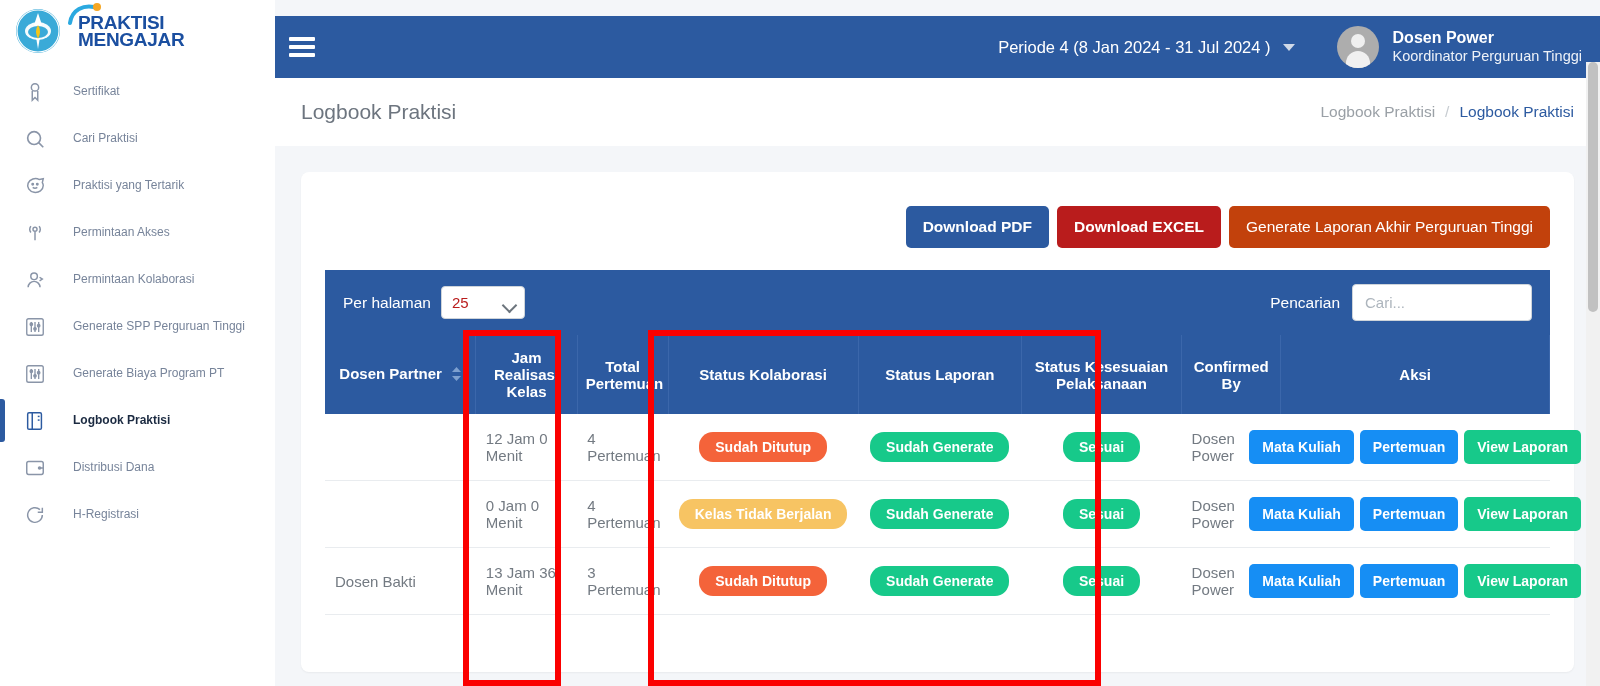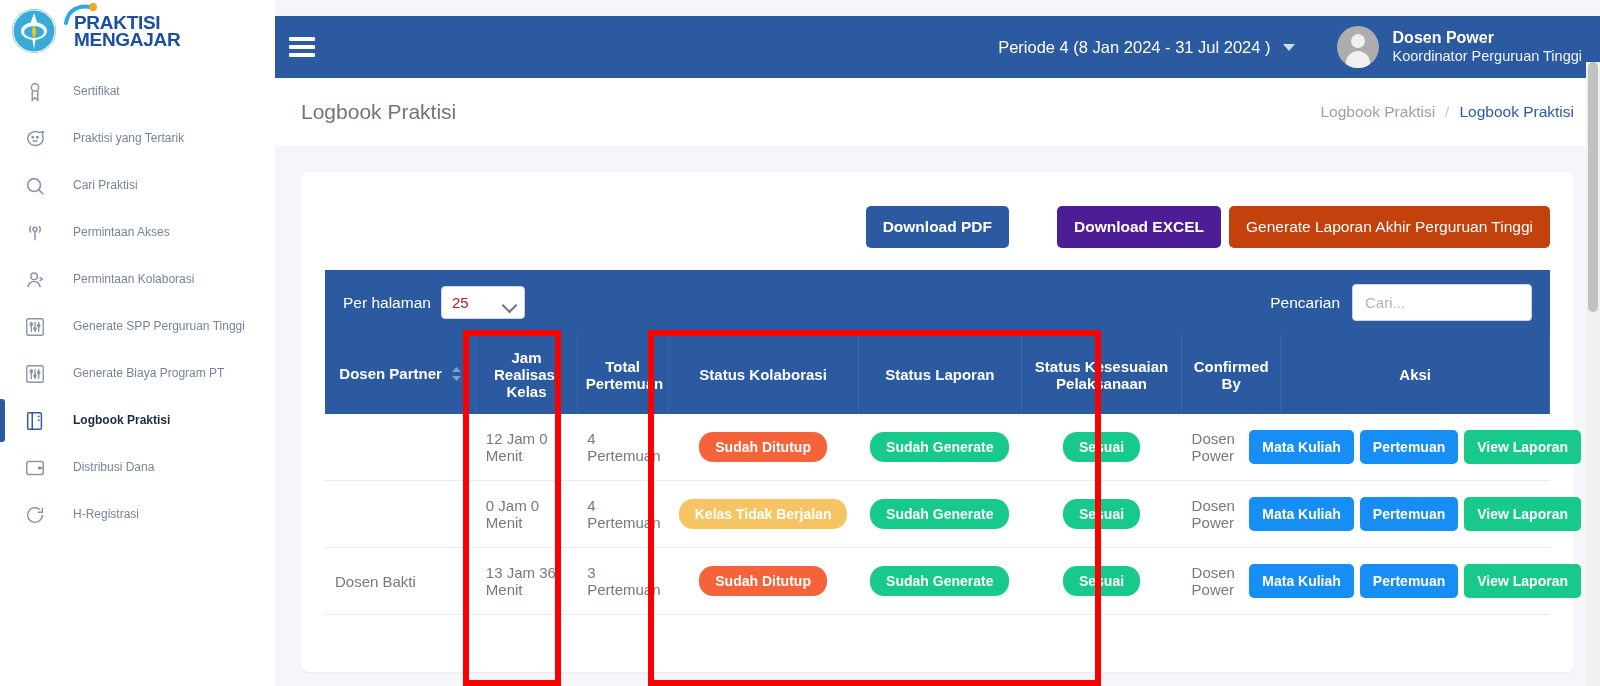--- a/index.html
+++ b/index.html
@@ -15,21 +15,21 @@
   .sidebar {
     width: 275px; height: 686px;
     background: #ffffff;
     flex: 0 0 275px;
     position: relative;
     overflow: hidden;
   }
   .brand {
     height: 62px;
     display: flex; align-items: center;
-    padding-left: 8px; gap: 14px;
+    gap: 14px; margin-left: 12px;
   }
   .brand-seal { width: 52px; height: 52px; flex: 0 0 52px; position: relative; }
   .brand-logo { display:flex; flex-direction: column; line-height: 0.92; position: relative; }
   .bl-1 { font-size: 19px; font-weight: bold; color: #1b4fa0; letter-spacing: -0.3px; }
   .bl-2 { font-size: 19px; font-weight: bold; color: #1b4fa0; letter-spacing: -0.3px; }
   .bl-swoosh { position: absolute; left: -10px; top: -11px; }
 
   .nav { padding-top: 6px; }
   .nav-item {
     display: flex; align-items: flex-start;
@@ -103,21 +103,21 @@
     border-radius: 8px;
     padding: 22px 24px 0 24px;
     min-height: 500px;
     box-shadow: 0 1px 2px rgba(0,0,0,0.05);
   }
 
   .btnrow { display: flex; justify-content: flex-end; gap: 8px; padding-top: 12px; }
   .btn { border: none; border-radius: 5px; color: #fff; font-size: 15.5px; font-weight: bold;
          padding: 12px 17px; cursor: pointer; font-family: "Liberation Sans", sans-serif; white-space: nowrap; }
   .btn-pdf { background: #2c5aa0; }
-  .btn-excel { background: #4c1d95; margin-left: 40px; }
+  .btn-excel { background: #b91c1c; }
   .btn-generate { background: #c2410c; font-weight: normal; }
 
   .tablewrap { margin-top: 22px; }
   .tbl-controls {
     background: #2c5aa0;
     display: flex; align-items: center; justify-content: space-between;
     padding: 14px 18px;
   }
   .perpage { display: flex; align-items: center; gap: 10px; color:#fff; font-size: 15.5px; }
   .select {
@@ -212,38 +212,38 @@
           <svg width="22" height="22" viewBox="0 0 24 24" fill="none" stroke="#8a95a8" stroke-width="1.6">
             <circle cx="12" cy="7" r="4"></circle>
               <path d="M9 11 L9 21 L12 18 L15 21 L15 11"></path>
           </svg>
         </span>
         <span class="nav-label">Sertifikat</span>
       </div>
 
       <div class="nav-item">
         <span class="ic">
+          <svg width="22" height="22" viewBox="0 0 24 24" fill="none" stroke="#8a95a8" stroke-width="1.8">
+            <circle cx="11" cy="11" r="7"></circle>
+              <line x1="16" y1="16" x2="21" y2="21"></line>
+          </svg>
+        </span>
+        <span class="nav-label">Cari Praktisi</span>
+      </div>
+
+      <div class="nav-item">
+        <span class="ic">
           <svg width="22" height="22" viewBox="0 0 24 24" fill="none" stroke="#8a95a8" stroke-width="1.6">
             <path d="M21 11.5a8.5 7.5 0 1 1-4.2-6.5L21 4l-1 4.2a7 7 0 0 1 1 3.3z"></path>
             <circle cx="9.5" cy="10" r="0.8" fill="#8a95a8"></circle>
               <circle cx="14.5" cy="10" r="0.8" fill="#8a95a8"></circle>
             <path d="M9.5 13.5q2.5 2 5 0"></path>
           </svg>
         </span>
         <span class="nav-label">Praktisi yang Tertarik</span>
-      </div>
-
-      <div class="nav-item">
-        <span class="ic">
-          <svg width="22" height="22" viewBox="0 0 24 24" fill="none" stroke="#8a95a8" stroke-width="1.8">
-            <circle cx="11" cy="11" r="7"></circle>
-              <line x1="16" y1="16" x2="21" y2="21"></line>
-          </svg>
-        </span>
-        <span class="nav-label">Cari Praktisi</span>
       </div>
 
       <div class="nav-item">
         <span class="ic">
           <svg width="22" height="22" viewBox="0 0 24 24" fill="none" stroke="#8a95a8" stroke-width="1.6">
             <circle cx="12" cy="8" r="2.2"></circle>
               <line x1="12" y1="10.5" x2="12" y2="20"></line>
             <path d="M7.5 4.5a6 6 0 0 0 0 7M16.5 4.5a6 6 0 0 1 0 7"></path>
           </svg>
         </span>

